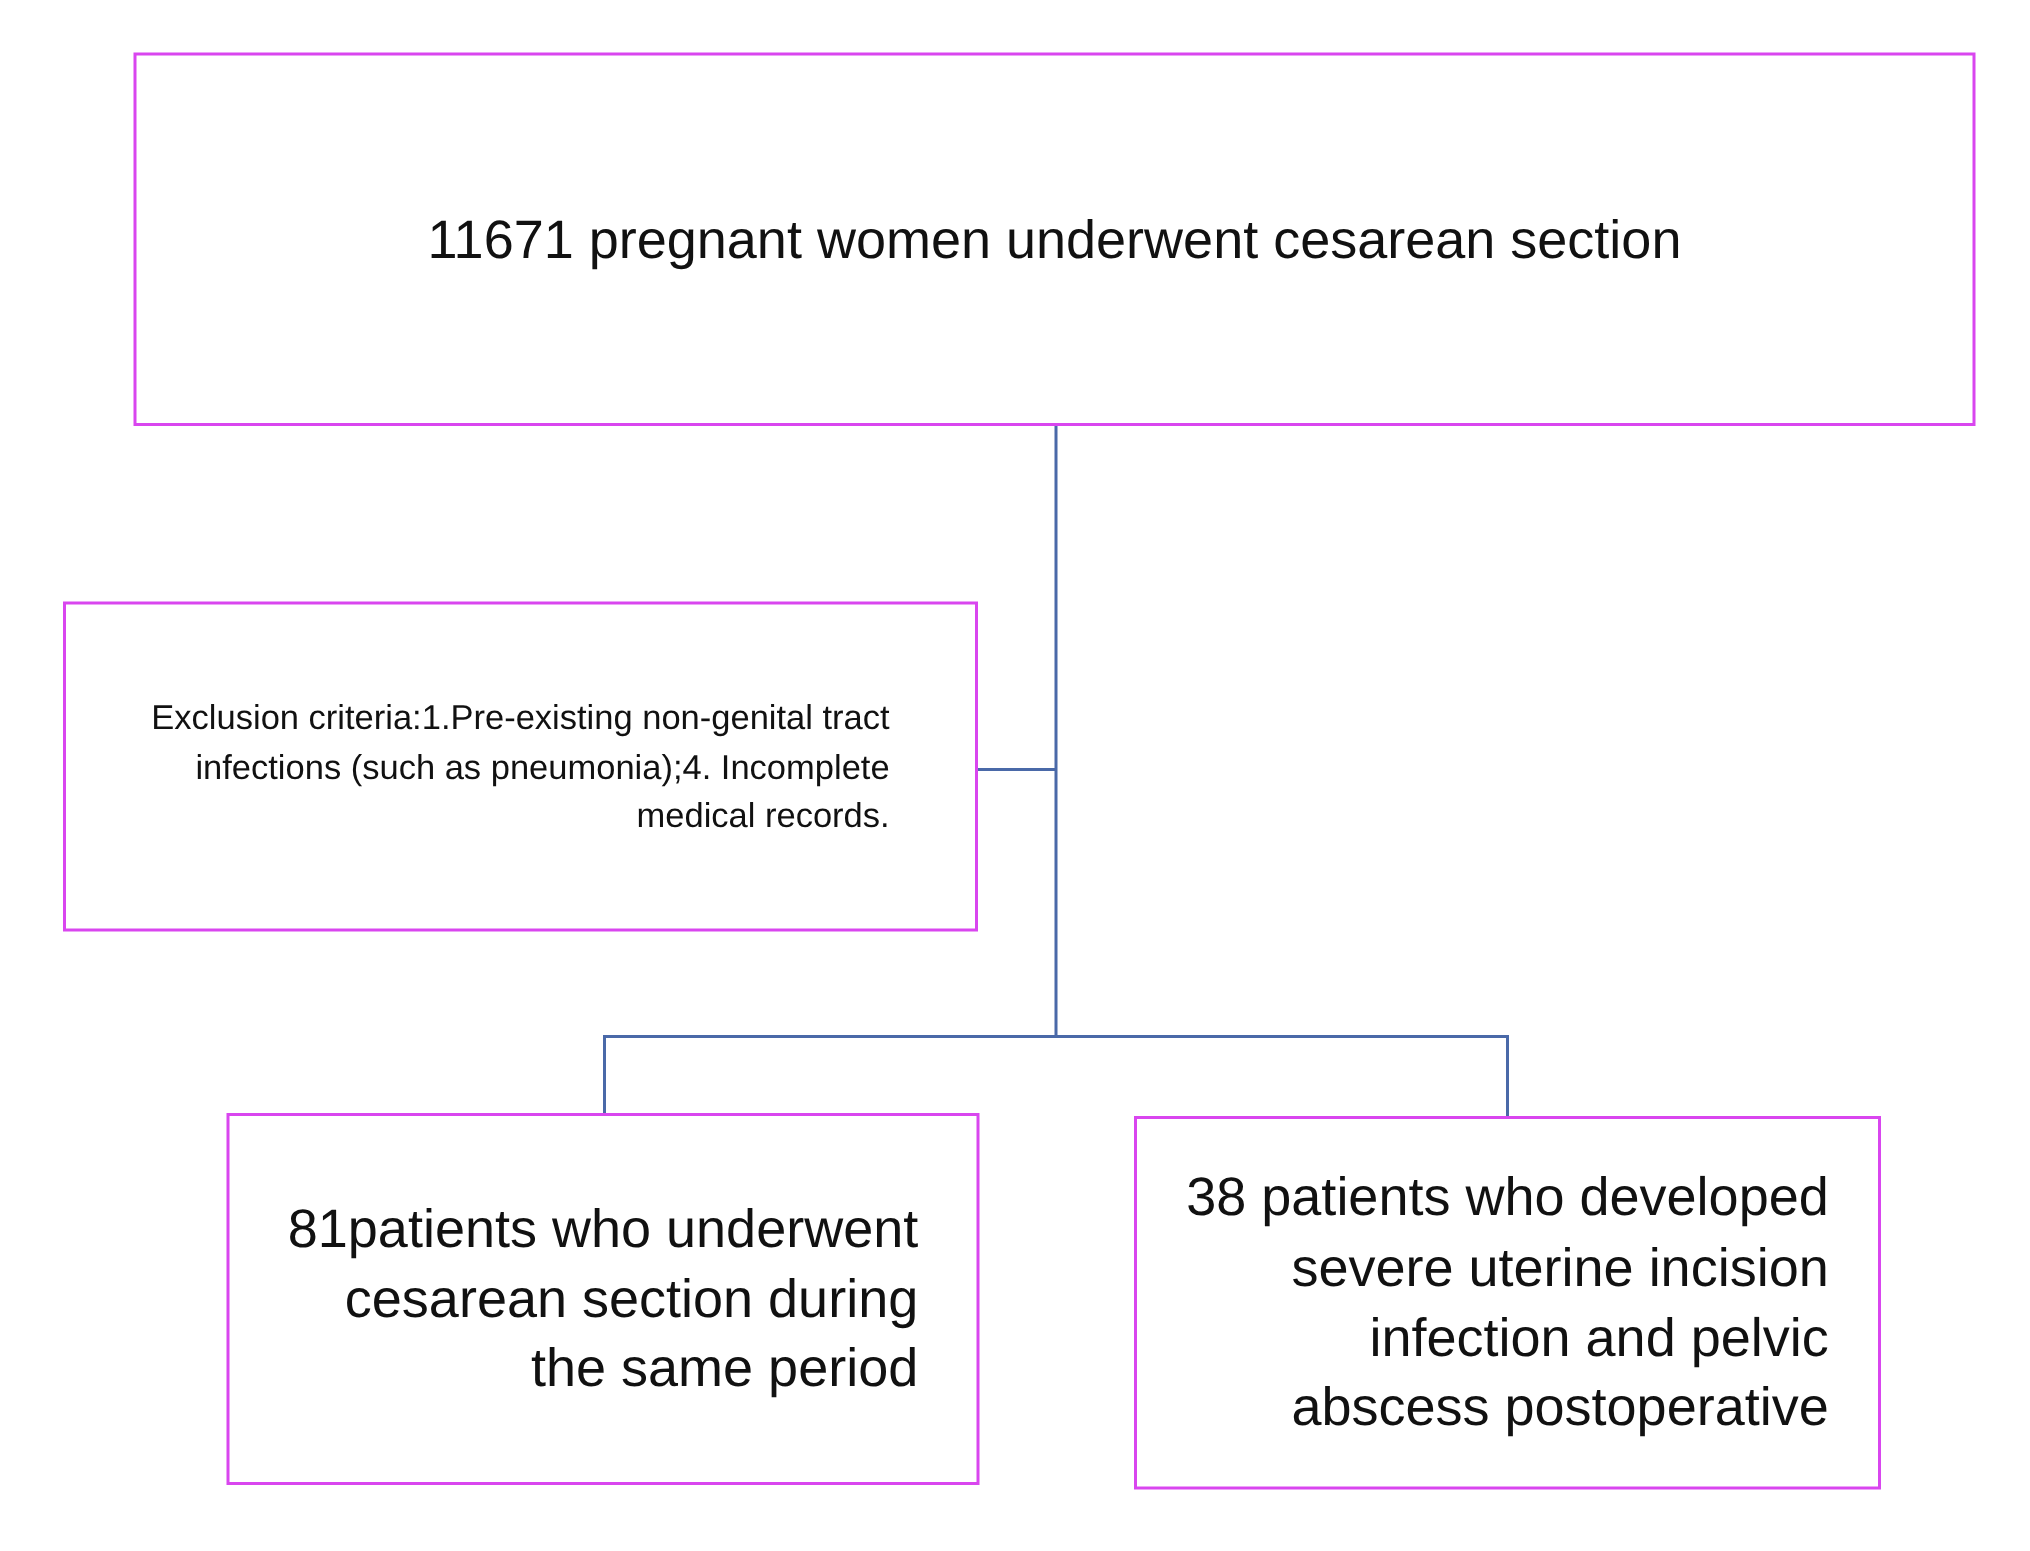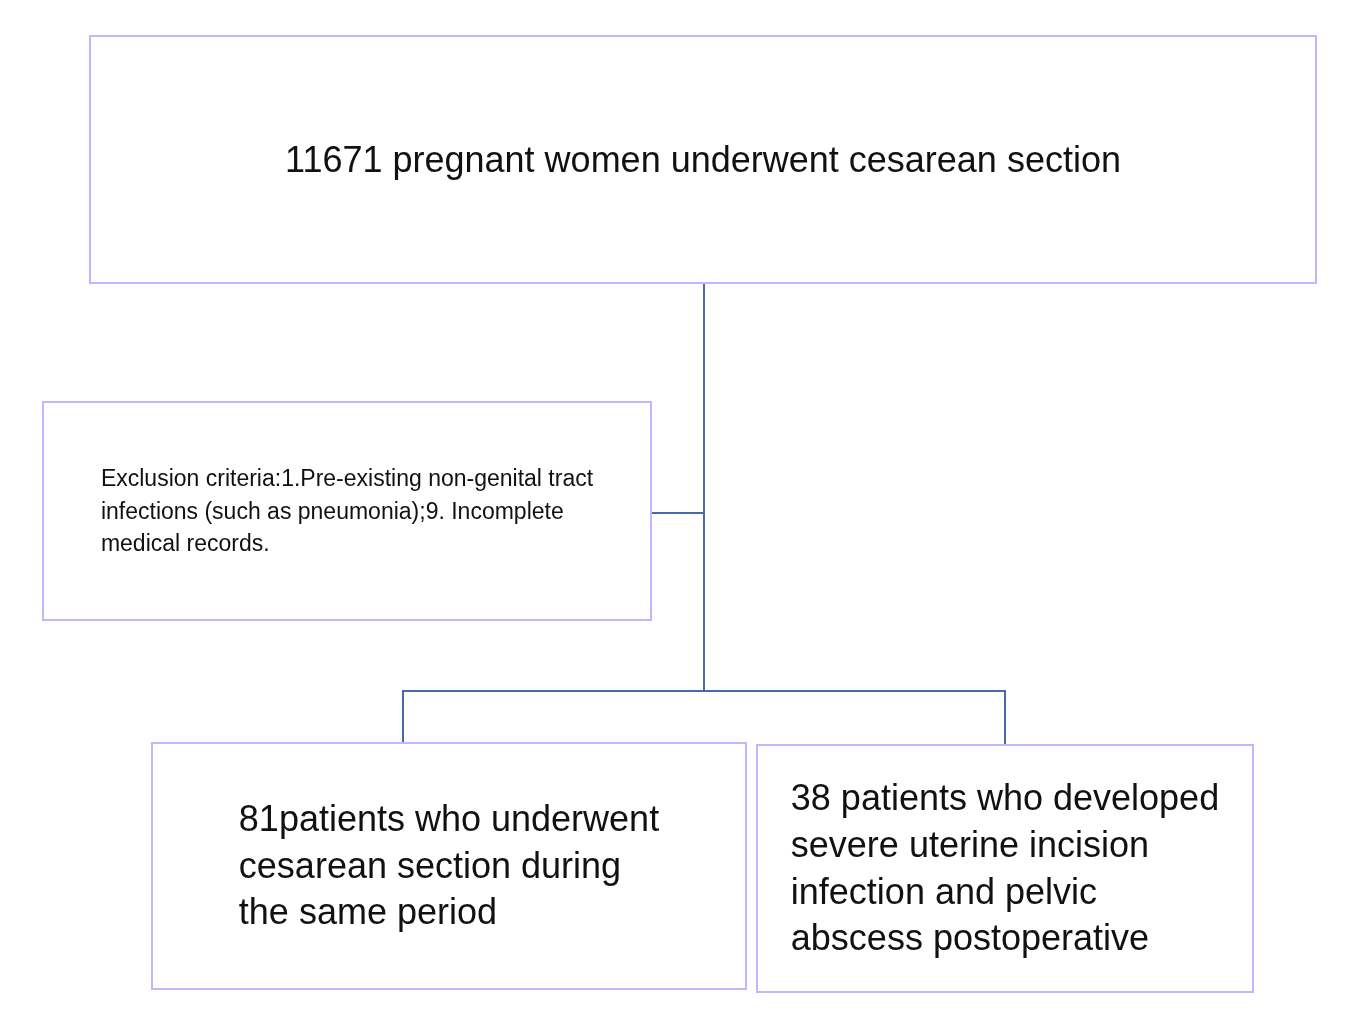--- a/index.html
+++ b/index.html
@@ -13,43 +13,43 @@
     height: 1034px;
     background: #ffffff;
     font-family: "Liberation Sans", "DejaVu Sans", sans-serif;
     color: #111111;
     overflow: hidden;
   }
   .node {
     position: absolute;
     box-sizing: border-box;
     background: #ffffff;
-    border: 2px solid #c4b5fd;
+    border: 2px solid #d946ef;
     display: flex;
     align-items: center;
     justify-content: center;
-    text-align: left;
+    text-align: right;
     white-space: pre-line;
   }
   .node-top {
     left: 89px; top: 35px;
     width: 1228px; height: 249px;
     font-size: 36px;
     line-height: 1.25;
   }
   .node-exclusion {
     left: 42px; top: 401px;
     width: 610px; height: 220px;
     font-size: 23px;
     line-height: 1.42;
     padding: 0 6px;
   }
   .node-bottom-left {
     left: 151px; top: 742px;
-    width: 596px; height: 248px;
+    width: 502px; height: 248px;
     font-size: 36px;
     line-height: 1.3;
   }
   .node-bottom-right {
     left: 756px; top: 744px;
     width: 498px; height: 249px;
     font-size: 36px;
     line-height: 1.3;
   }
   .connector {
@@ -69,21 +69,21 @@
 
   <div class="connector conn-v-main"></div>
   <div class="connector conn-h-excl"></div>
   <div class="connector conn-h-branch"></div>
   <div class="connector conn-v-left"></div>
   <div class="connector conn-v-right"></div>
 
   <div class="node node-top">11671 pregnant women underwent cesarean section</div>
 
   <div class="node node-exclusion">Exclusion criteria:1.Pre-existing non-genital tract
-infections (such as pneumonia);9. Incomplete
+infections (such as pneumonia);4. Incomplete
 medical records.</div>
 
   <div class="node node-bottom-left">81patients who underwent
 cesarean section during
 the same period</div>
 
   <div class="node node-bottom-right">38 patients who developed
 severe uterine incision
 infection and pelvic
 abscess postoperative</div>

